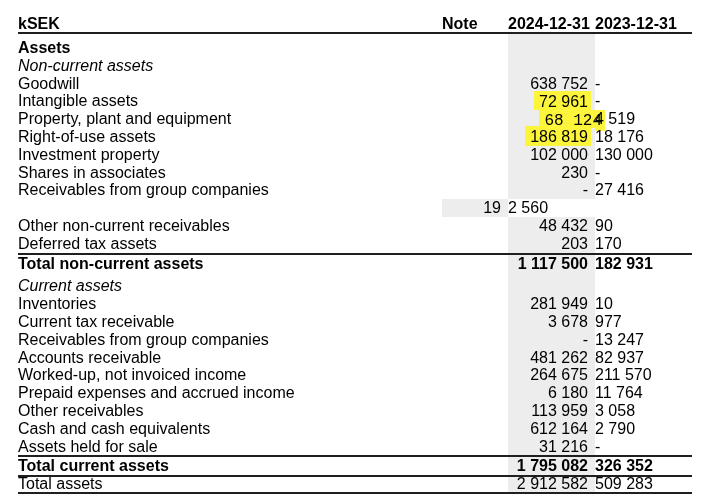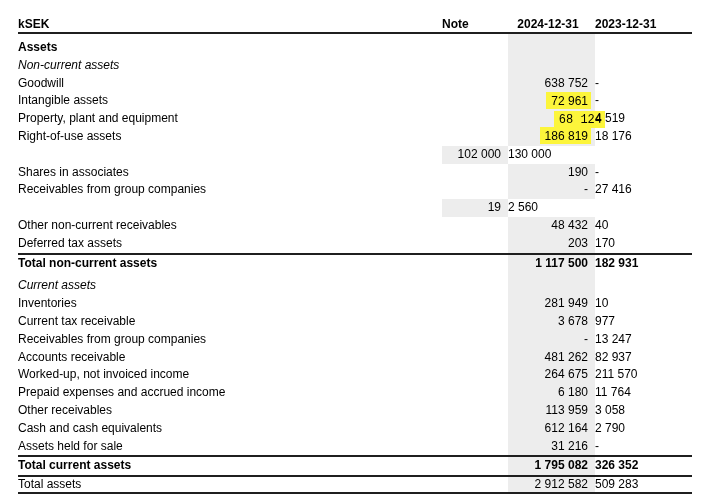--- a/index.html
+++ b/index.html
@@ -4,21 +4,21 @@
 <style>
   html, body { margin: 0; padding: 0; background: #ffffff; }
   .sheet {
     position: relative;
     width: 706px;
     height: 498px;
     background: #ffffff;
     box-sizing: border-box;
     padding-top: 16px;
     font-family: "Liberation Sans", sans-serif;
-    font-size: 12px;
+    font-size: 16px;
     color: var(--text, #000);
     overflow: hidden;
   }
   .row {
     display: grid;
     grid-template-columns: 1fr 66px 87px 97px;
     margin: 0 14px 0 18px;
     height: 17.8px;
     line-height: 17.8px;
   }
@@ -107,46 +107,47 @@
         <div class="cell c-cur"><span class="hl wide">68 124</span></div>
         <div class="cell c-pri">4 519</div>
       </div>
       <div class="row item">
         <div class="cell c-label">Right-of-use assets</div>
         <div class="cell c-note"></div>
         <div class="cell c-cur"><span class="hl">186 819</span></div>
         <div class="cell c-pri">18 176</div>
       </div>
       <div class="row item">
+        <div class="cell c-label">Investment property</div>
         <div class="cell c-note"></div>
         <div class="cell c-cur">102 000</div>
         <div class="cell c-pri">130 000</div>
       </div>
       <div class="row item">
         <div class="cell c-label">Shares in associates</div>
         <div class="cell c-note"></div>
-        <div class="cell c-cur">190</div>
+        <div class="cell c-cur">230</div>
         <div class="cell c-pri">-</div>
       </div>
       <div class="row item">
         <div class="cell c-label">Receivables from group companies</div>
         <div class="cell c-note"></div>
         <div class="cell c-cur">-</div>
         <div class="cell c-pri">27 416</div>
       </div>
       <div class="row item">
         <div class="cell c-note"></div>
         <div class="cell c-cur">19</div>
         <div class="cell c-pri">2 560</div>
       </div>
       <div class="row item">
         <div class="cell c-label">Other non-current receivables</div>
         <div class="cell c-note"></div>
         <div class="cell c-cur">48 432</div>
-        <div class="cell c-pri">40</div>
+        <div class="cell c-pri">90</div>
       </div>
       <div class="row item">
         <div class="cell c-label">Deferred tax assets</div>
         <div class="cell c-note"></div>
         <div class="cell c-cur">203</div>
         <div class="cell c-pri">170</div>
       </div>
       <div class="row total">
         <div class="cell c-label">Total non-current assets</div>
         <div class="cell c-note"></div>

